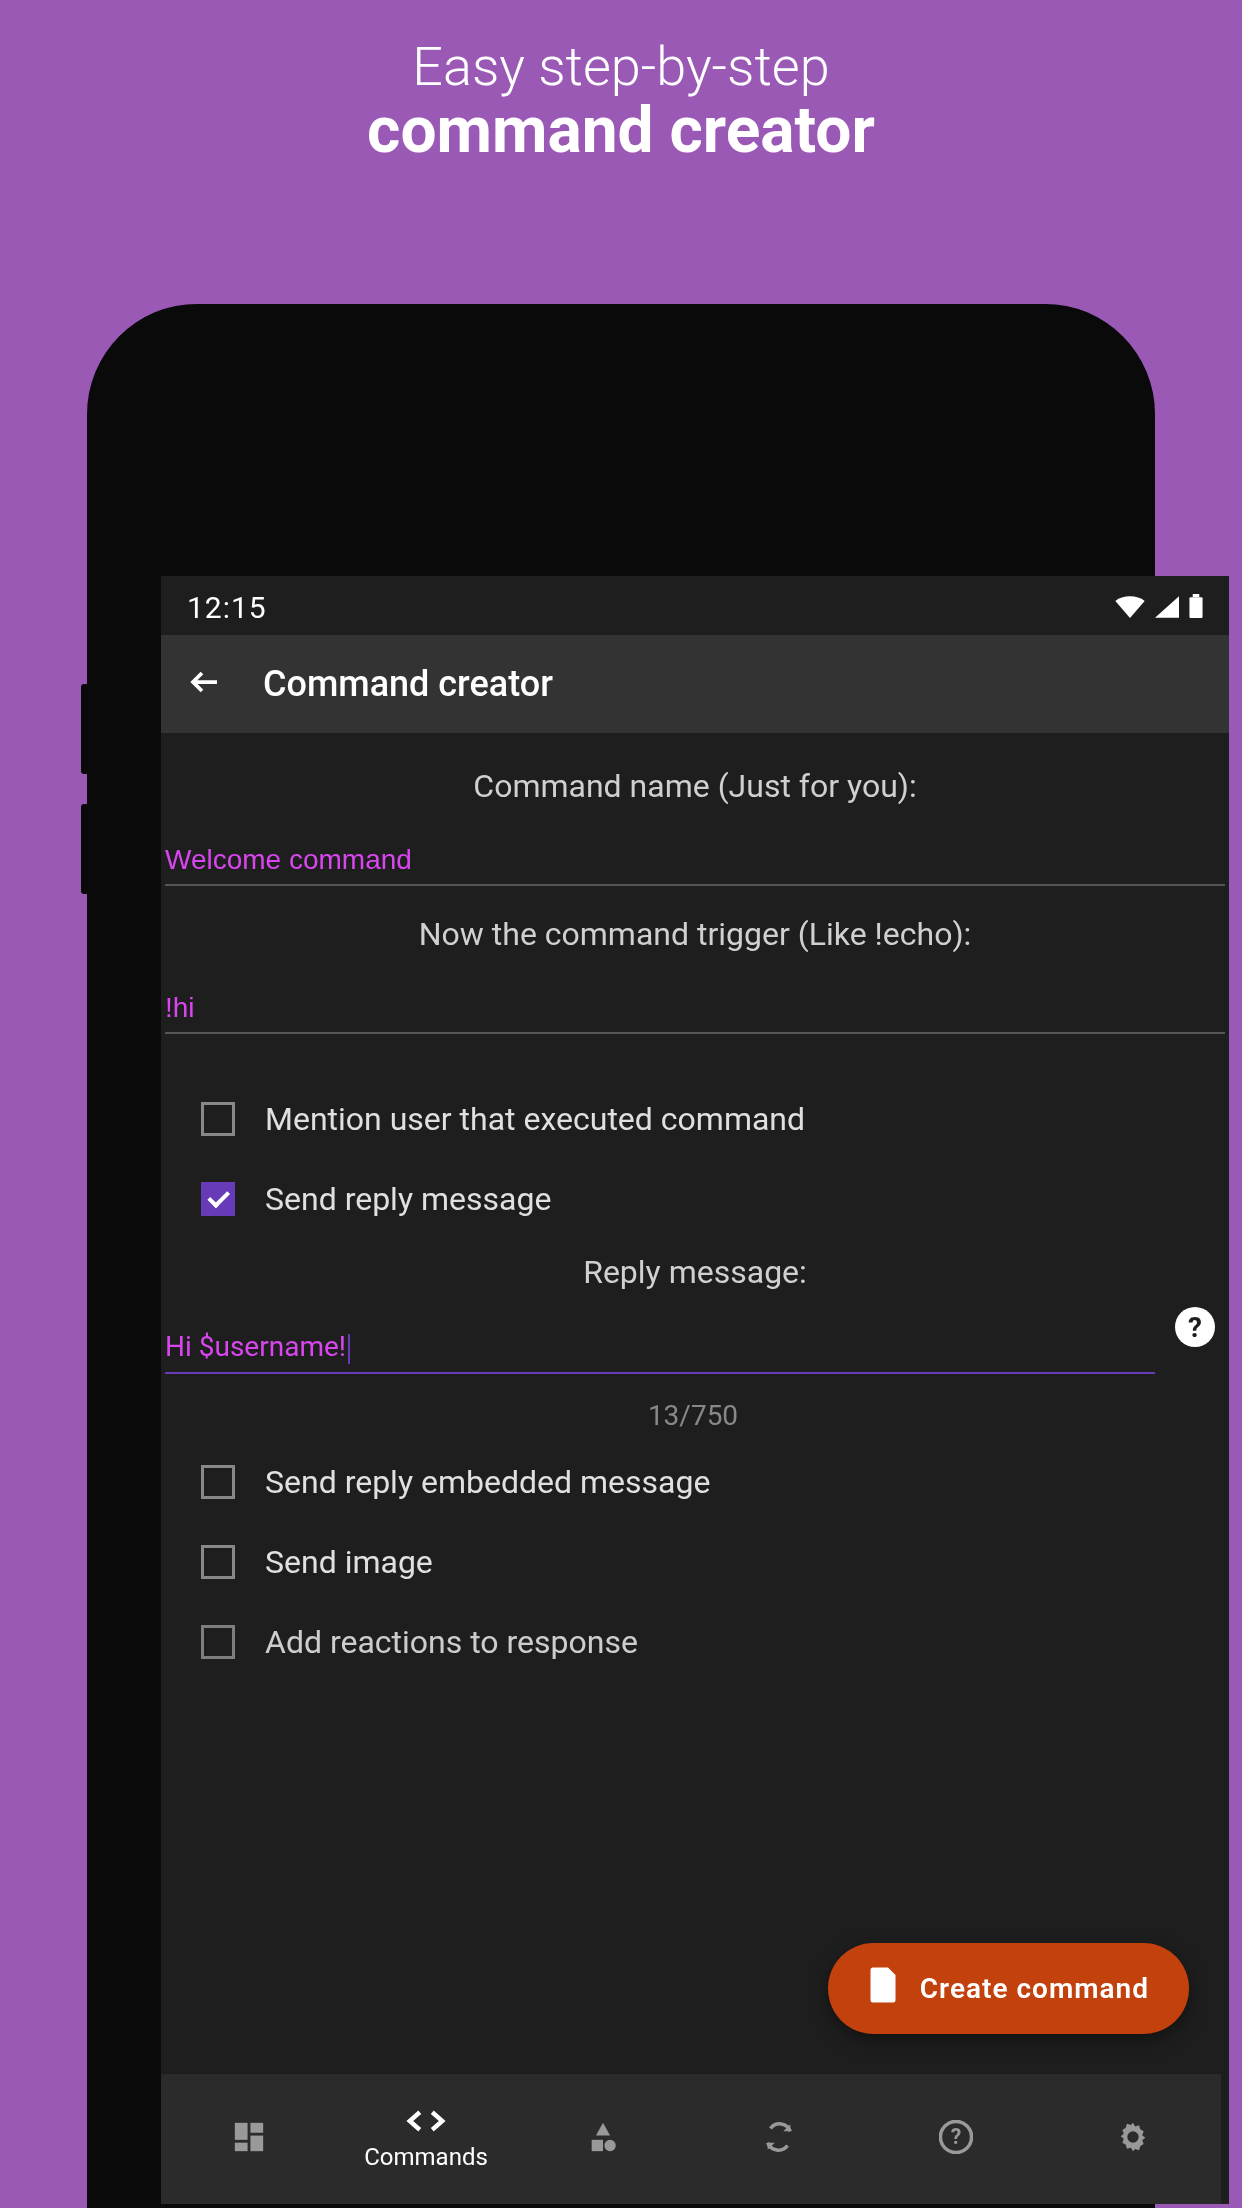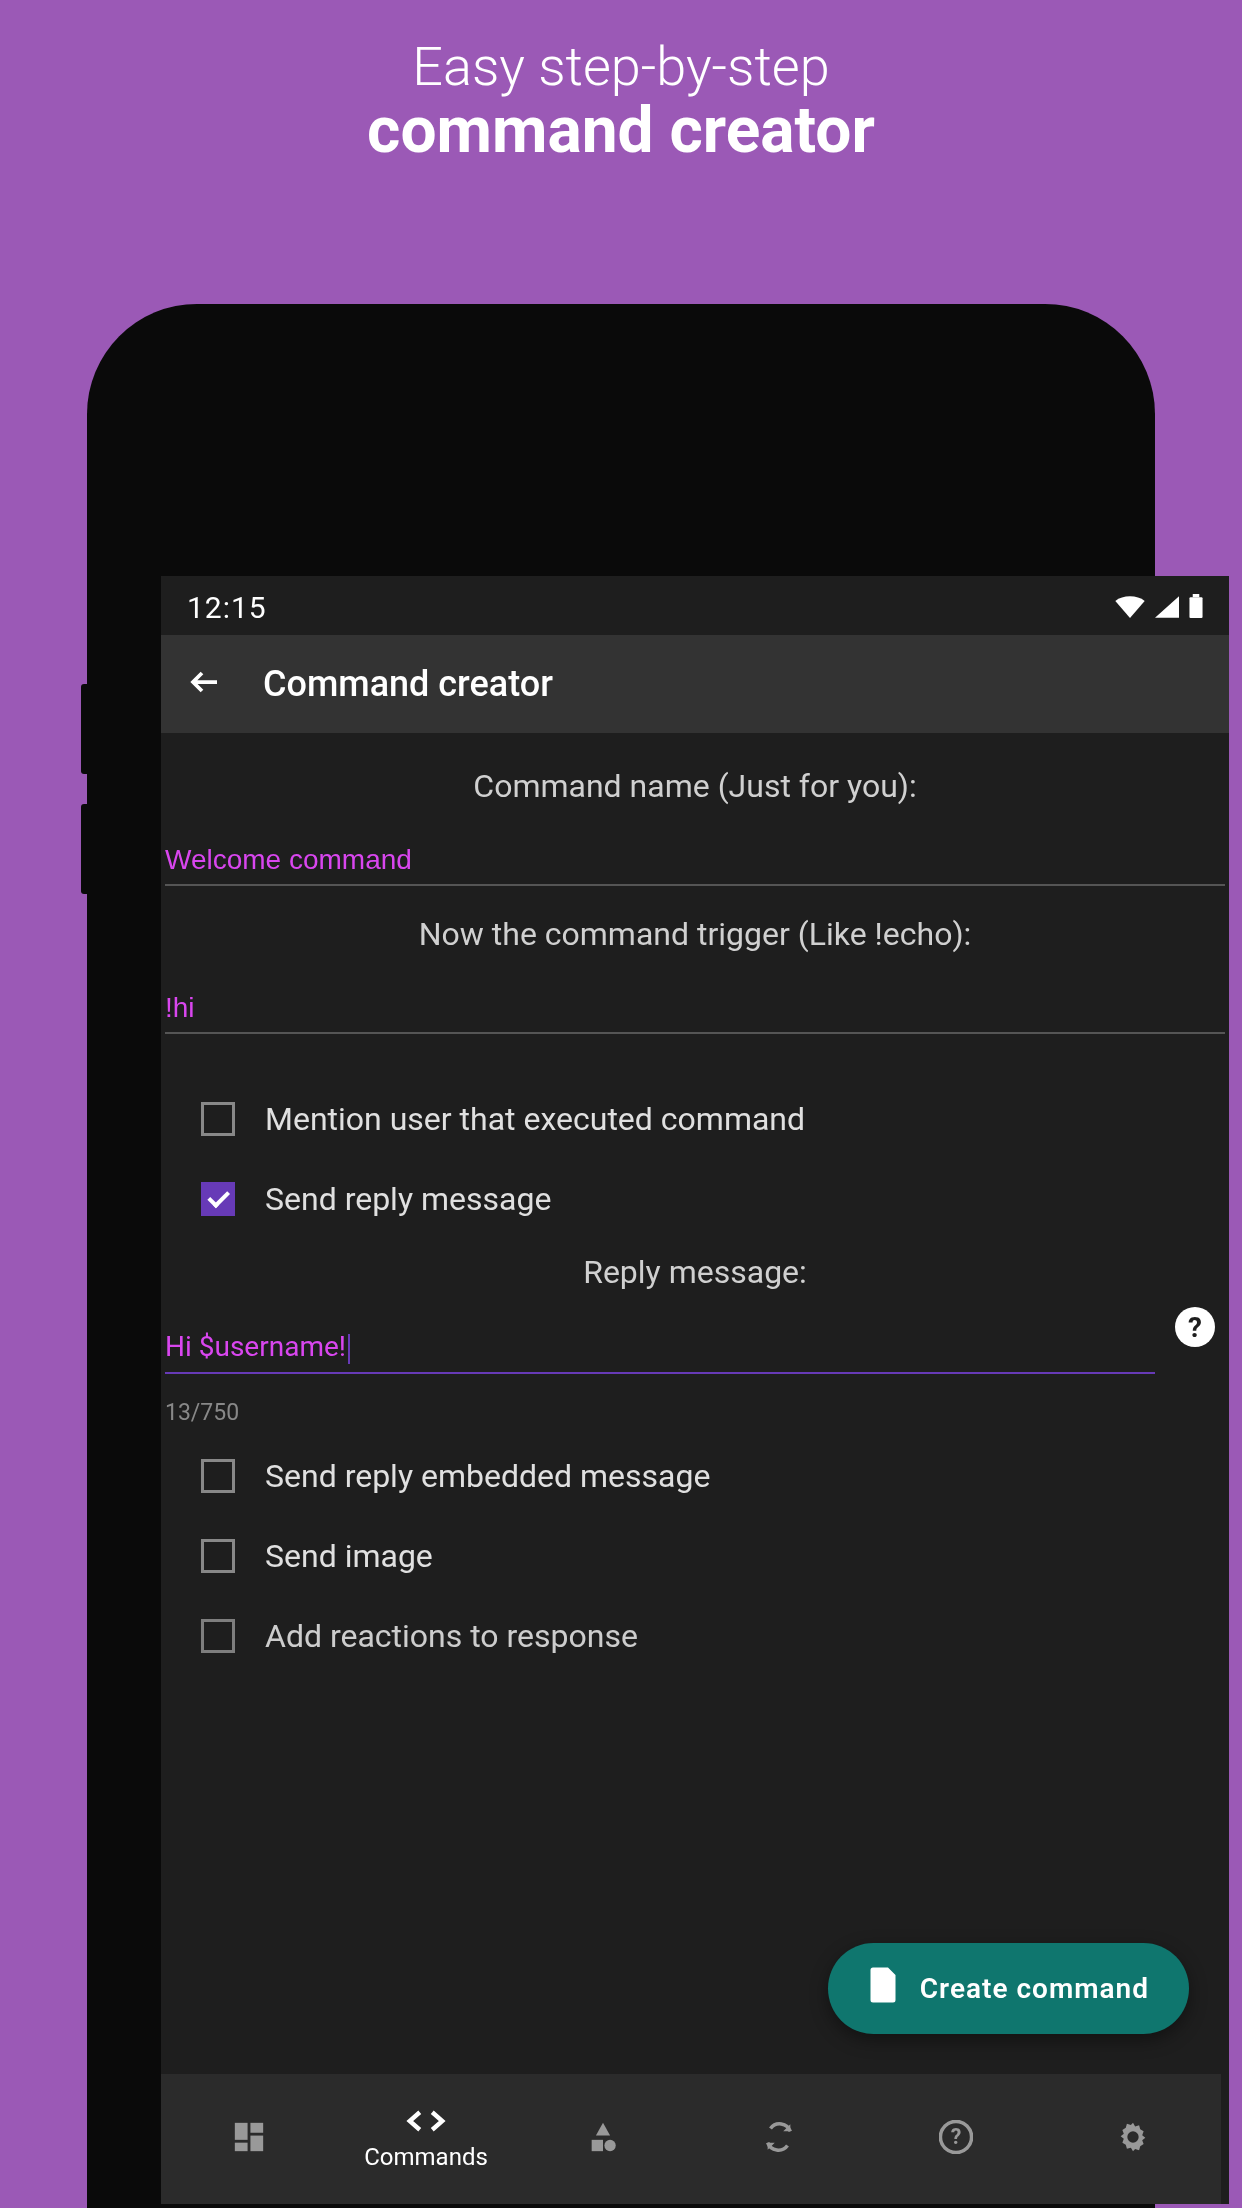--- a/index.html
+++ b/index.html
@@ -157,39 +157,39 @@
   display: flex;
   align-items: center;
   justify-content: center;
   color: #1e1e1e;
   font-size: 28px;
   font-weight: 700;
   flex-shrink: 0;
   margin-right: 10px;
 }
 .char-count {
-  text-align: left;
-  font-size: 23px;
+  text-align: center;
+  font-size: 28px;
   color: #888;
   padding: 10px 4px 10px 0;
 }
 .caret {
   display: inline-block;
   width: 2px;
   height: 30px;
   background: #673ab7;
   vertical-align: middle;
   margin-left: 2px;
 }
 
 .fab {
   position: absolute;
   right: 40px;
   bottom: 170px;
-  background: #0f766e;
+  background: #c2410c;
   color: #fff;
   border-radius: 50px;
   padding: 24px 40px;
   display: flex;
   align-items: center;
   gap: 22px;
   font-size: 28px;
   font-weight: 600;
   letter-spacing: 1px;
   box-shadow: 0 6px 18px rgba(0,0,0,0.4);

